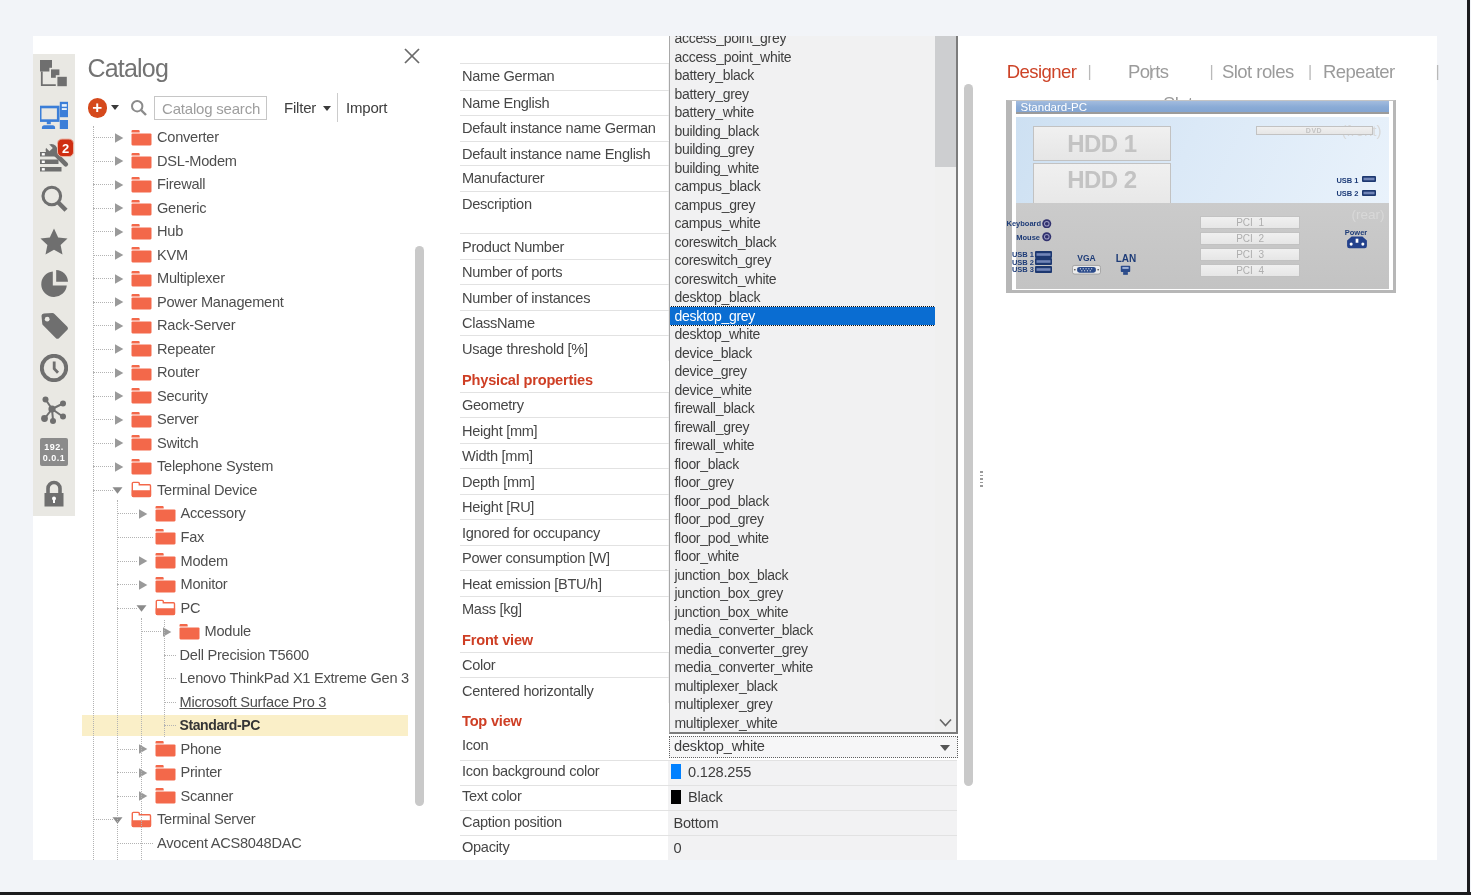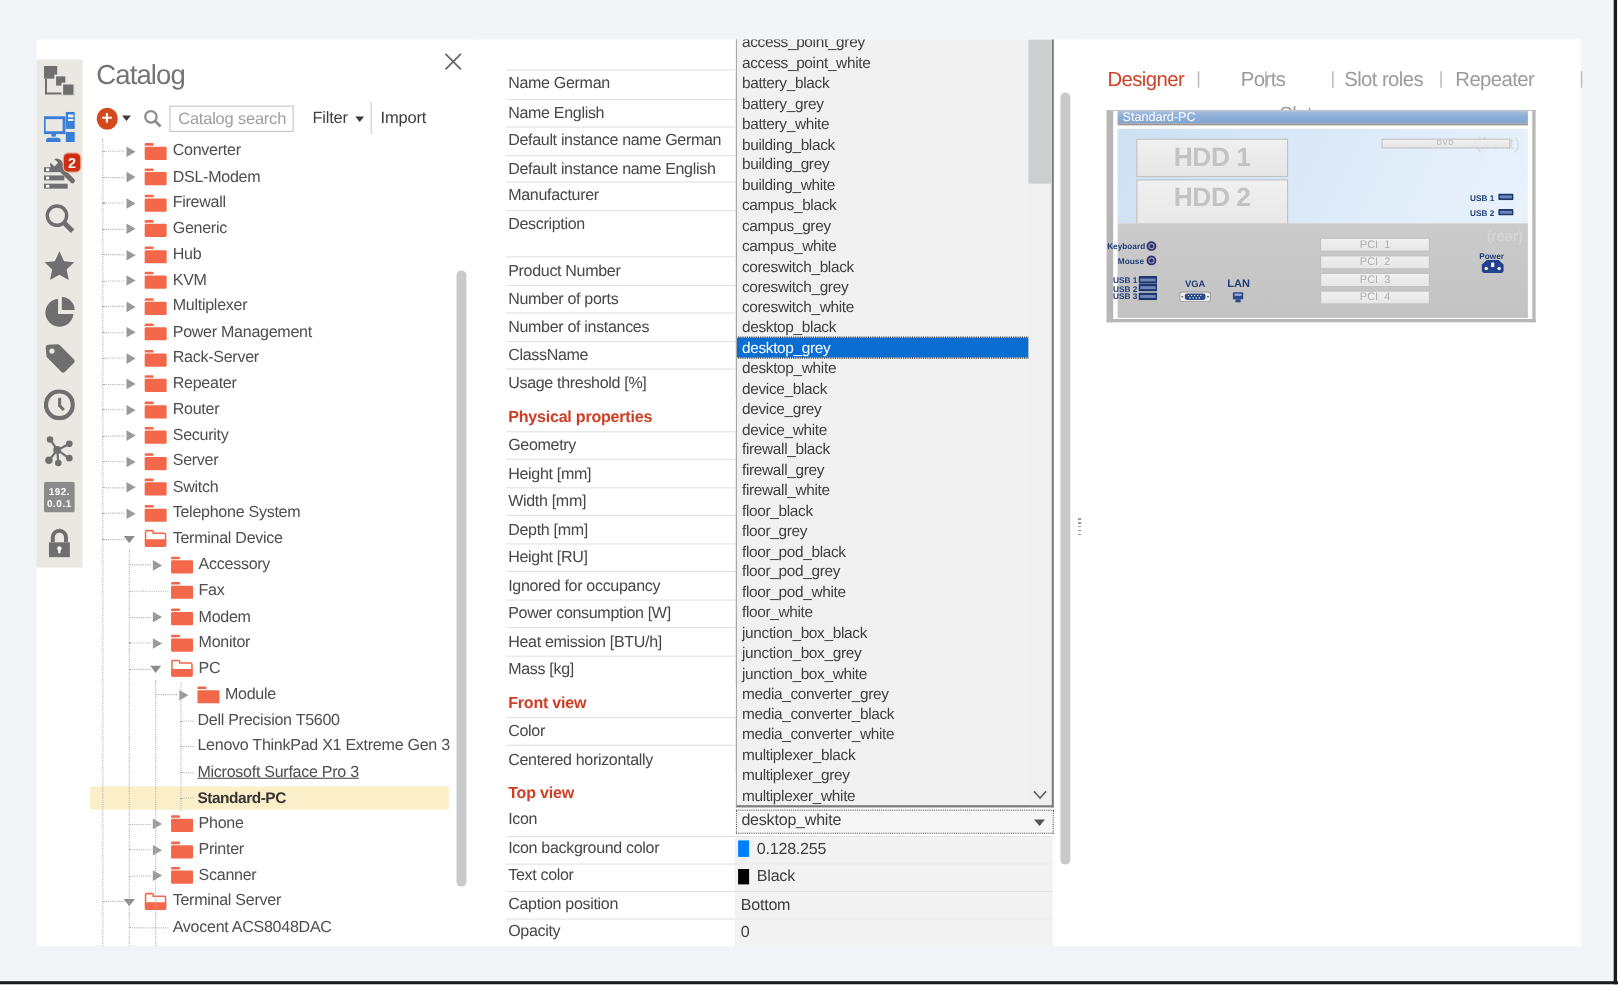--- a/index.html
+++ b/index.html
@@ -748,22 +748,22 @@
         <div class="it">firewall_white</div>
         <div class="it">floor_black</div>
         <div class="it">floor_grey</div>
         <div class="it">floor_pod_black</div>
         <div class="it">floor_pod_grey</div>
         <div class="it">floor_pod_white</div>
         <div class="it">floor_white</div>
         <div class="it">junction_box_black</div>
         <div class="it">junction_box_grey</div>
         <div class="it">junction_box_white</div>
+        <div class="it">media_converter_black</div>
         <div class="it">media_converter_grey</div>
-        <div class="it">media_converter_black</div>
         <div class="it">media_converter_white</div>
         <div class="it">multiplexer_black</div>
         <div class="it">multiplexer_grey</div>
         <div class="it">multiplexer_white</div>
       </div>
       <div class="track">
         <div class="thumb"></div>
       </div>
       <svg class="chev" viewBox="0 0 15 15">
         <polyline points="2,4.5 7.5,10.5 13,4.5" fill="none" stroke="#666" stroke-width="1.6"></polyline>

